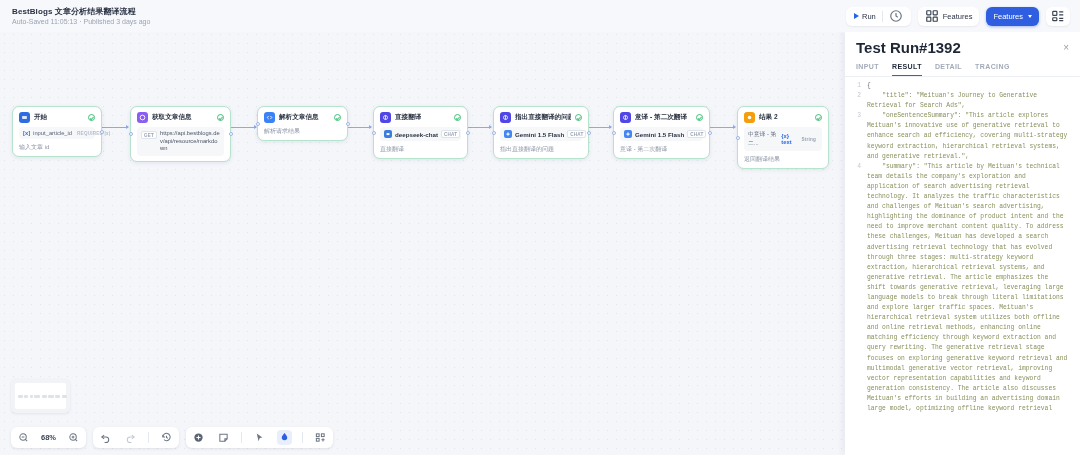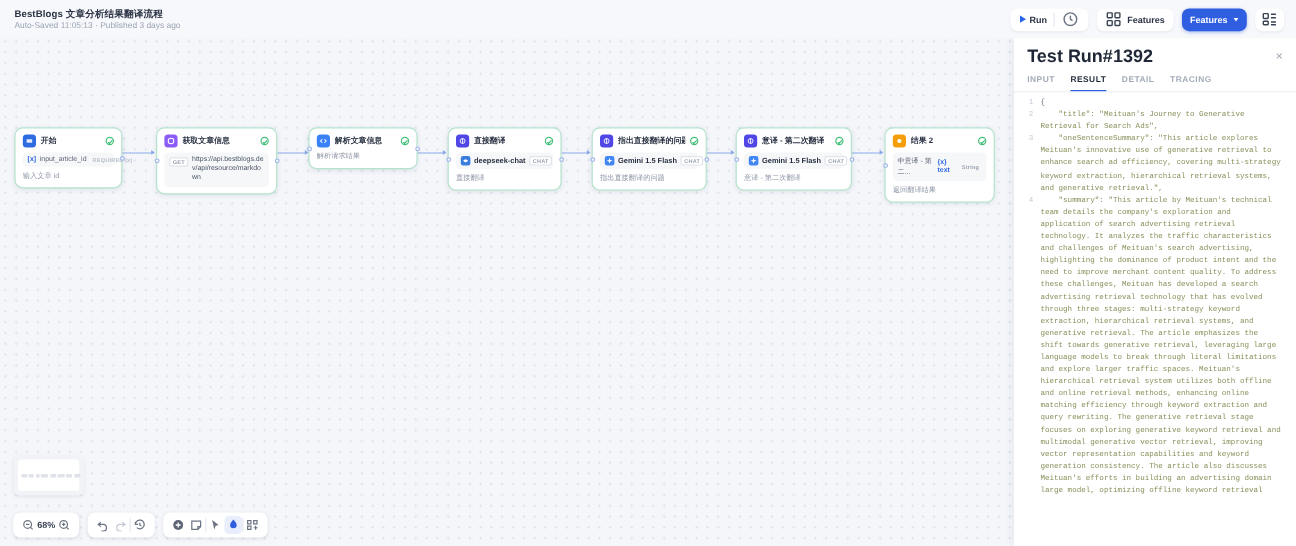--- a/index.html
+++ b/index.html
@@ -18,21 +18,21 @@
     background:#f7f8fb; display:flex; align-items:center;
     padding:16px 6px; z-index:20;
   }
   .title-block { display:flex; flex-direction:column; justify-content:center; padding-left:6px; }
   .wf-title { font-size:8px; font-weight:bold; color:#2a3243; line-height:11px; letter-spacing:.1px; }
   .wf-sub { font-size:7px; color:#9aa3b2; line-height:10px; }
   .top-actions { margin-left:auto; display:flex; align-items:center; gap:7px; padding-right:4px; }
   .pill {
     background:#ffffff; border-radius:6px; height:19px;
     display:flex; align-items:center; gap:4px; padding:0 7px;
-    font-size:7.5px; font-weight:bold; color:#2a3243;
+    font-size:7.5px; font-weight:normal; color:#2a3243;
     box-shadow:0 1px 2px rgba(20,30,60,.07);
   }
   .pill.group { padding:0 4px; gap:2px; }
   .pill-btn { display:flex; align-items:center; gap:3px; padding:0 4px; height:17px; border-radius:4px; }
   .run-tri { width:0;height:0;border-left:5px solid #2563eb;border-top:3.2px solid transparent;border-bottom:3.2px solid transparent; }
   .pill.publish { background:#2f5fe0; color:#fff; box-shadow:0 1px 3px rgba(47,95,224,.4); }
   .chev { width:0;height:0;border-top:3px solid currentColor;border-left:2.6px solid transparent;border-right:2.6px solid transparent; margin-left:1px;}
   .icon-sq { width:14px;height:14px; display:flex;align-items:center;justify-content:center; }
   .sep-v { width:1px; height:11px; background:#e4e8ef; }
 
@@ -79,21 +79,21 @@
   .edge { position:absolute; height:1.3px; background:#8aa9e8; border-radius:1px; }
   .edge:after{ content:""; position:absolute; right:-1px; top:-1.6px; border-left:3.4px solid #8aa9e8; border-top:2.2px solid transparent; border-bottom:2.2px solid transparent; }
 
   
   .minimap { position:absolute; left:11px; bottom:42px; width:59px; height:34px; background:#f1f3f7; border-radius:5px; padding:4px; box-shadow:0 1px 3px rgba(20,30,60,.08); }
   .minimap-inner { background:#fff; width:100%; height:100%; border-radius:2px; display:flex; align-items:center; gap:1.4px; padding:0 3px; }
   .mm-blk { height:3px; background:#dfe2e9; border-radius:1px; flex:none; }
 
   
   .bottombar { position:absolute; left:11px; bottom:7px; display:flex; gap:7px; align-items:center; z-index:12; }
-  .tgroup { background:#fff; border-radius:6px; height:21px; display:flex; align-items:center; padding:0 5px; gap:0; box-shadow:0 1px 3px rgba(20,30,60,.1);justify-content:space-between; }
+  .tgroup { background:#fff; border-radius:6px; height:21px; display:flex; align-items:center; padding:0 5px; gap:10px; box-shadow:0 1px 3px rgba(20,30,60,.1);justify-content:space-between; }
   .tbtn { width:15px;height:15px; display:flex;align-items:center;justify-content:center; border-radius:4px; color:#6b7482; }
   .tbtn.on { background:#e8eefc; color:#2f5fe0; }
   .tbtn.dim { color:#c3c9d4; }
   .zoomval { font-size:7.5px; font-weight:bold; color:#3a4354; }
 
   
   .panel { position:absolute; top:30px; right:0; width:235px; height:425px; background:#fff; box-shadow:-2px 0 7px rgba(25,40,80,.07); }
   .panel-head { display:flex; align-items:center; padding:9px 11px 0 11px; }
   .panel-title { font-size:15px; font-weight:bold; color:#1f2737; }
   .panel-close { margin-left:auto; font-size:10px; color:#98a1b0; line-height:10px; cursor:pointer; }

